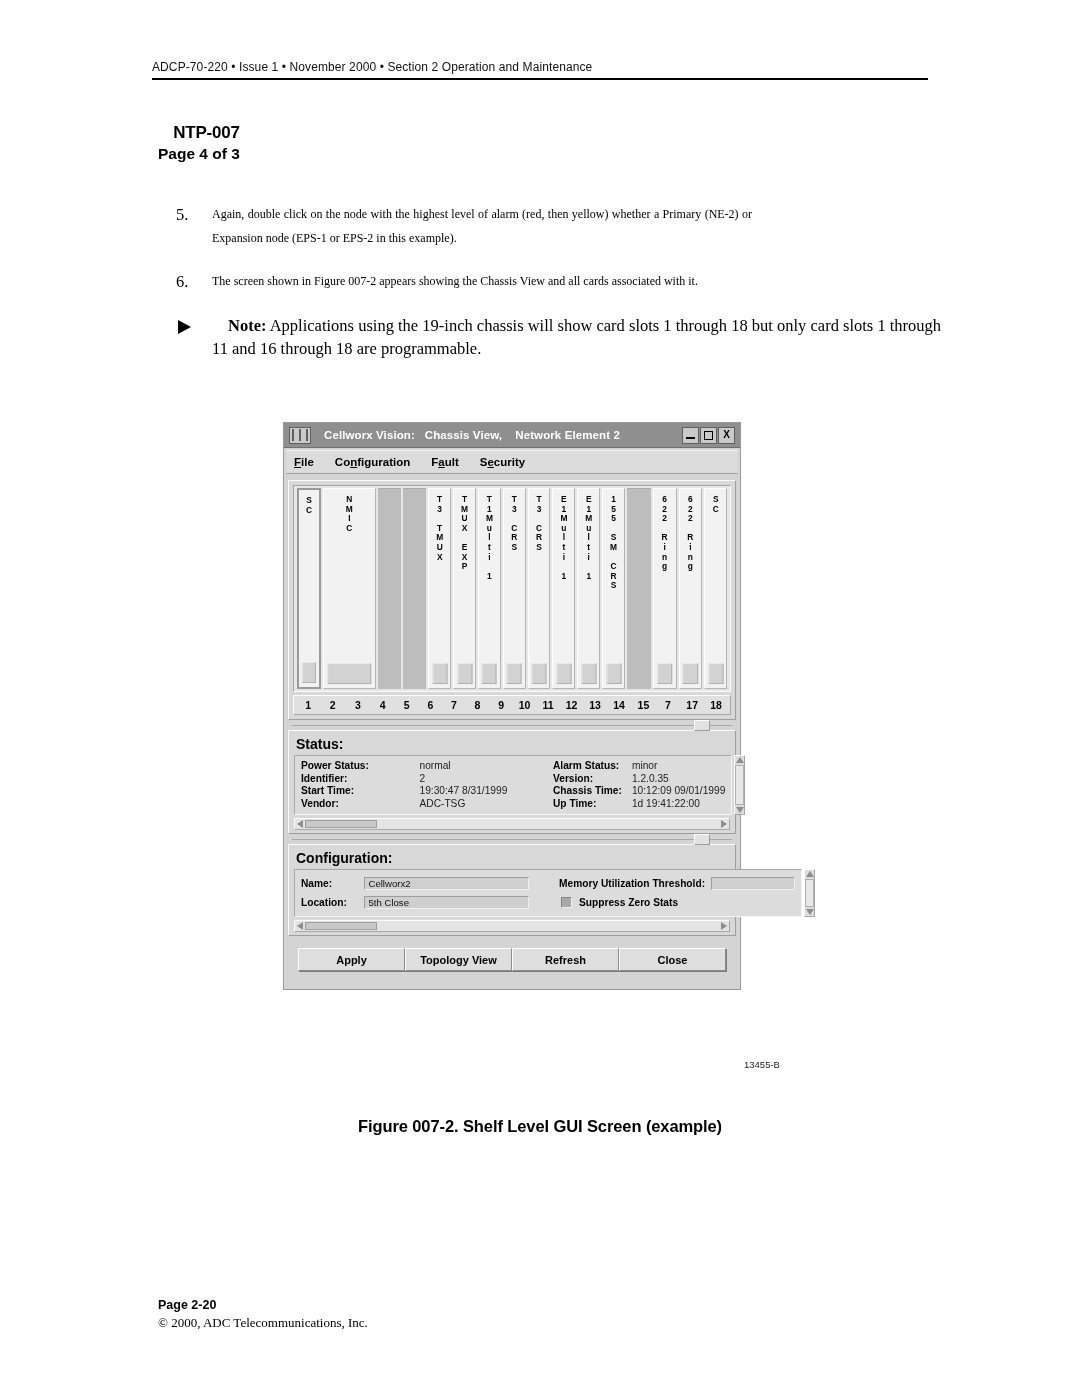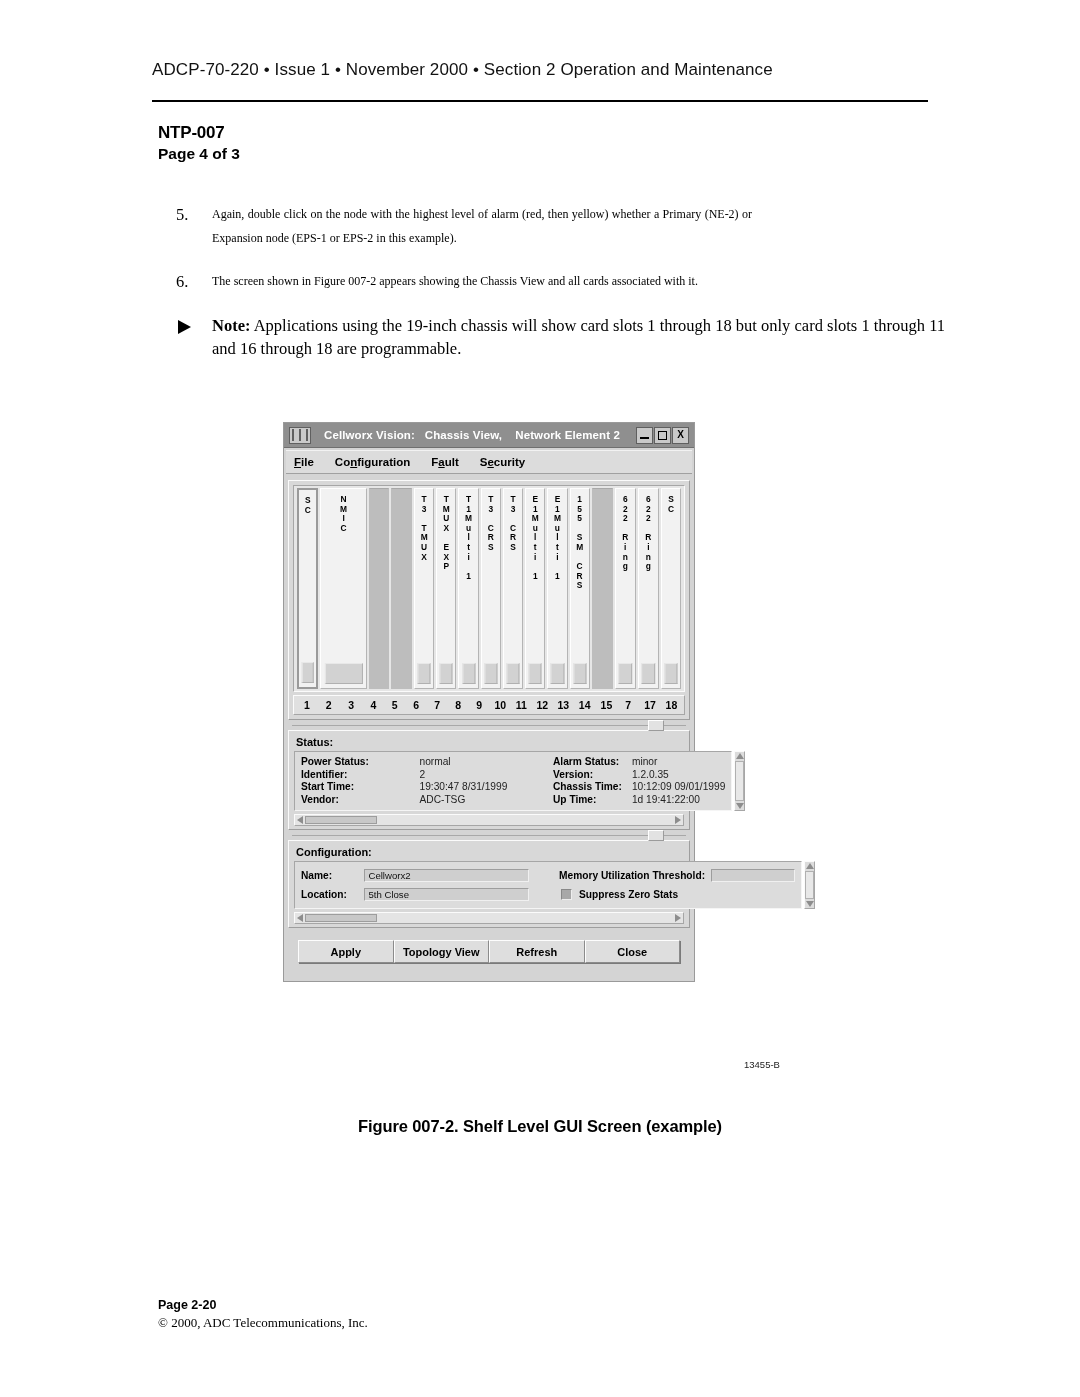--- a/index.html
+++ b/index.html
@@ -18,42 +18,43 @@
 
   
   .page-header {
     position: absolute;
     left: 152px;
     top: 60px;
     width: 776px;
   }
   .page-header .hdr-text {
     font-family: "Liberation Sans", sans-serif;
-    font-size: 17px;
+    font-size: 12px;
     letter-spacing: 0.1px;
     color: #111;
-    padding-bottom: 20px;
+    padding-bottom: 4px;
   }
   .page-header .hdr-rule {
     border-bottom: 2px solid #000;
     width: 100%;
   }
 
   
   .ntp-block {
     position: absolute;
     left: 158px;
     top: 122px;
   }
   .ntp-title {
     font-family: "Liberation Sans", sans-serif;
     font-weight: bold;
     font-size: 17px;
     line-height: 21px;
     letter-spacing: -0.2px;
+    text-align: right;
   }
   .ntp-sub {
     font-family: "Liberation Sans", sans-serif;
     font-weight: bold;
     font-size: 15.5px;
     line-height: 20px;
     margin-top: 1px;
   }
 
   
@@ -100,28 +101,29 @@
   }
   .note-body {
     flex: 1;
     font-size: 16.5px;
     line-height: 23.5px;
     max-width: 760px;
   }
   .note-body b {
     font-family: "Liberation Serif", serif;
     font-weight: bold;
+    margin-left: 16px;
   }
 
   
   .gui-wrap {
     position: absolute;
     left: 283px;
     top: 422px;
-    width: 412px;
+    width: 458px;
   }
   .gui-window {
     border: 1px solid #9a9a9a;
     background: #d4d4d4;
     box-sizing: border-box;
     font-family: "Liberation Sans", sans-serif;
   }
   .titlebar {
     height: 25px;
     background: #8f8f8f;
@@ -303,21 +305,21 @@
   
   .info-panel {
     border: 1px solid #9e9e9e;
     border-top-color: #fbfbfb;
     border-left-color: #fbfbfb;
     background: #d8d8d8;
     padding: 4px 5px 3px 5px;
     box-sizing: border-box;
   }
   .panel-title {
-    font-size: 11px;
+    font-size: 14px;
     font-weight: bold;
     margin: 1px 0 3px 2px;
   }
   .panel-inner-row { display: flex; }
   .panel-inner {
     flex: 1;
     background: #dcdcdc;
     border: 1px solid #a6a6a6;
     border-right-color: #f5f5f5;
     border-bottom-color: #f5f5f5;

